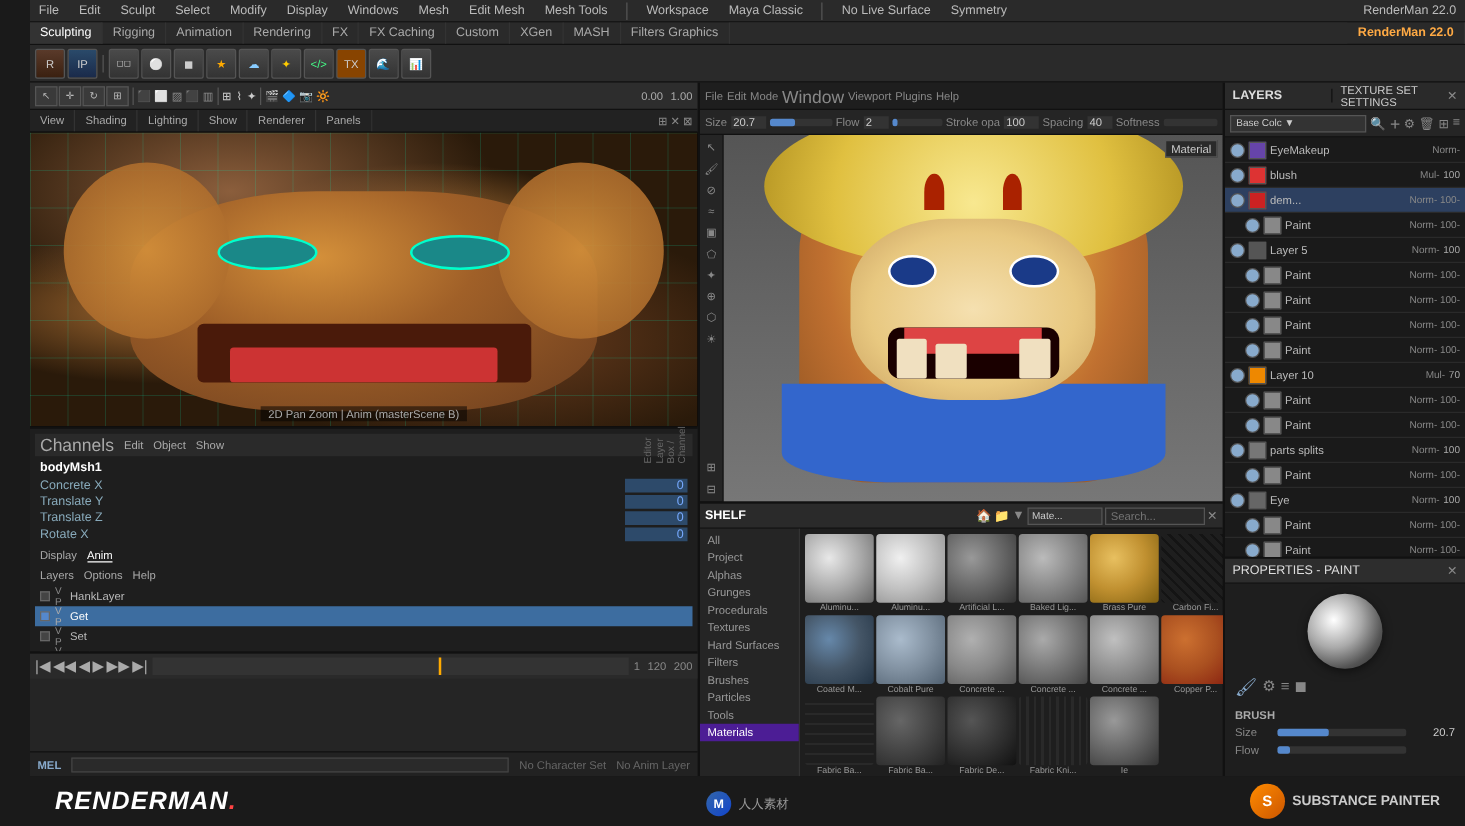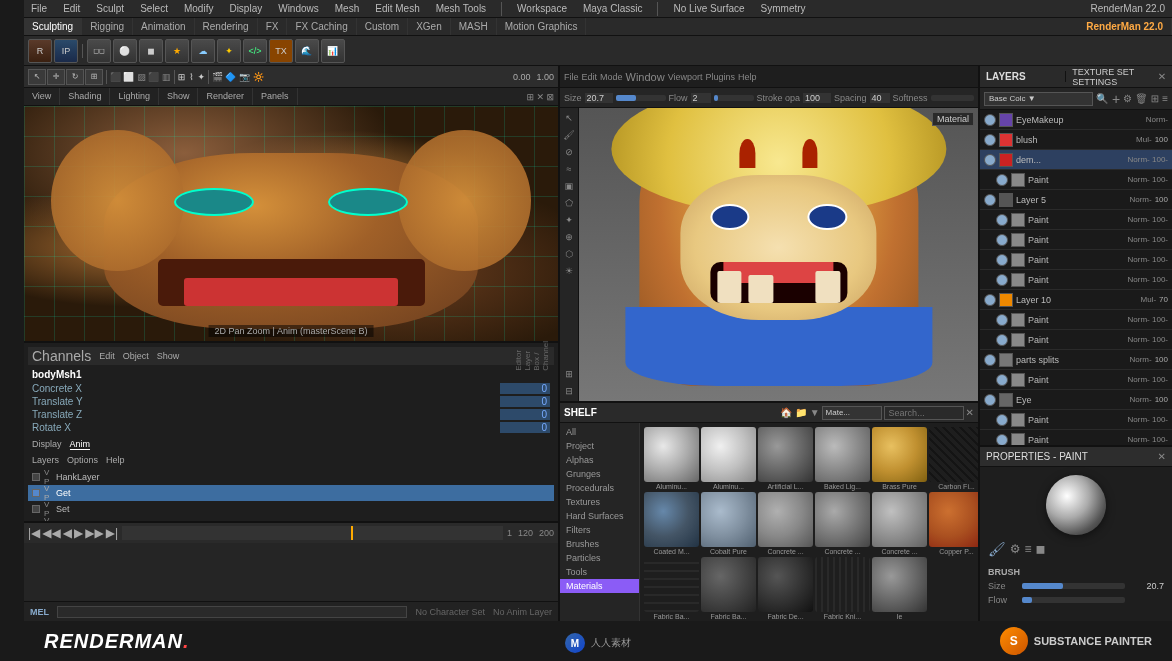--- a/index.html
+++ b/index.html
@@ -150,21 +150,21 @@
       border-right: 1px solid #333;
     }
 
     .shelf-nav-item {
       padding: 2px 6px;
       font-size: 9px;
       color: #999;
       cursor: pointer;
     }
     .shelf-nav-item.active {
-      background: #8b5cf6;
+      background: #4c1d95;
       color: #fff;
     }
 
     .shelf-content {
       flex: 1;
       display: grid;
       grid-template-columns: repeat(6, 1fr);
       gap: 2px;
       padding: 4px;
       overflow-y: auto;
@@ -558,21 +558,21 @@
   <div class="col-header-tabs">
     <span class="col-tab active">Sculpting</span>
     <span class="col-tab">Rigging</span>
     <span class="col-tab">Animation</span>
     <span class="col-tab">Rendering</span>
     <span class="col-tab">FX</span>
     <span class="col-tab">FX Caching</span>
     <span class="col-tab">Custom</span>
     <span class="col-tab">XGen</span>
     <span class="col-tab">MASH</span>
-    <span class="col-tab">Motion Graphics</span>
+    <span class="col-tab">Filters Graphics</span>
     <div style="flex:1; background:#2a2a2a"></div>
     <span class="col-tab" style="color:#ffaa44; font-weight:bold">RenderMan 22.0</span>
   </div>
 
   <div class="shelf-icons">
     <div class="shelf-icon" style="background:linear-gradient(180deg,#5a3a2a,#3a2010)">R</div>
     <div class="shelf-icon" style="background:linear-gradient(180deg,#2a4a6a,#1a2a4a)">IP</div>
     <div class="separator"></div>
     <div class="shelf-icon" style="font-size:7px">◻◻</div>
     <div class="shelf-icon">⚪</div>
@@ -747,21 +747,21 @@
       </div>
 
     </div>
 
     <div class="middle-full">
 
       <div class="maya-toolbar-full" style="background:#1e1e1e">
         <span style="font-size:9px;color:#888">File</span>
         <span style="font-size:9px;color:#888">Edit</span>
         <span style="font-size:9px;color:#888">Mode</span>
-        <span style="font-size:11px;color:#888">Window</span>
+        <span style="font-size:14px;color:#888">Window</span>
         <span style="font-size:9px;color:#888">Viewport</span>
         <span style="font-size:9px;color:#888">Plugins</span>
         <span style="font-size:9px;color:#888">Help</span>
       </div>
 
       <div class="maya-toolbar-full" style="background:#252525;height:20px">
         <span style="font-size:9px;color:#888">Size</span>
         <span style="font-size:9px;color:#ccc;width:28px;background:#333;padding:0 2px">20.7</span>
         <div style="width:50px;height:6px;background:#333;position:relative;border-radius:2px">
           <div style="width:40%;height:100%;background:#5588cc;border-radius:2px"></div>

